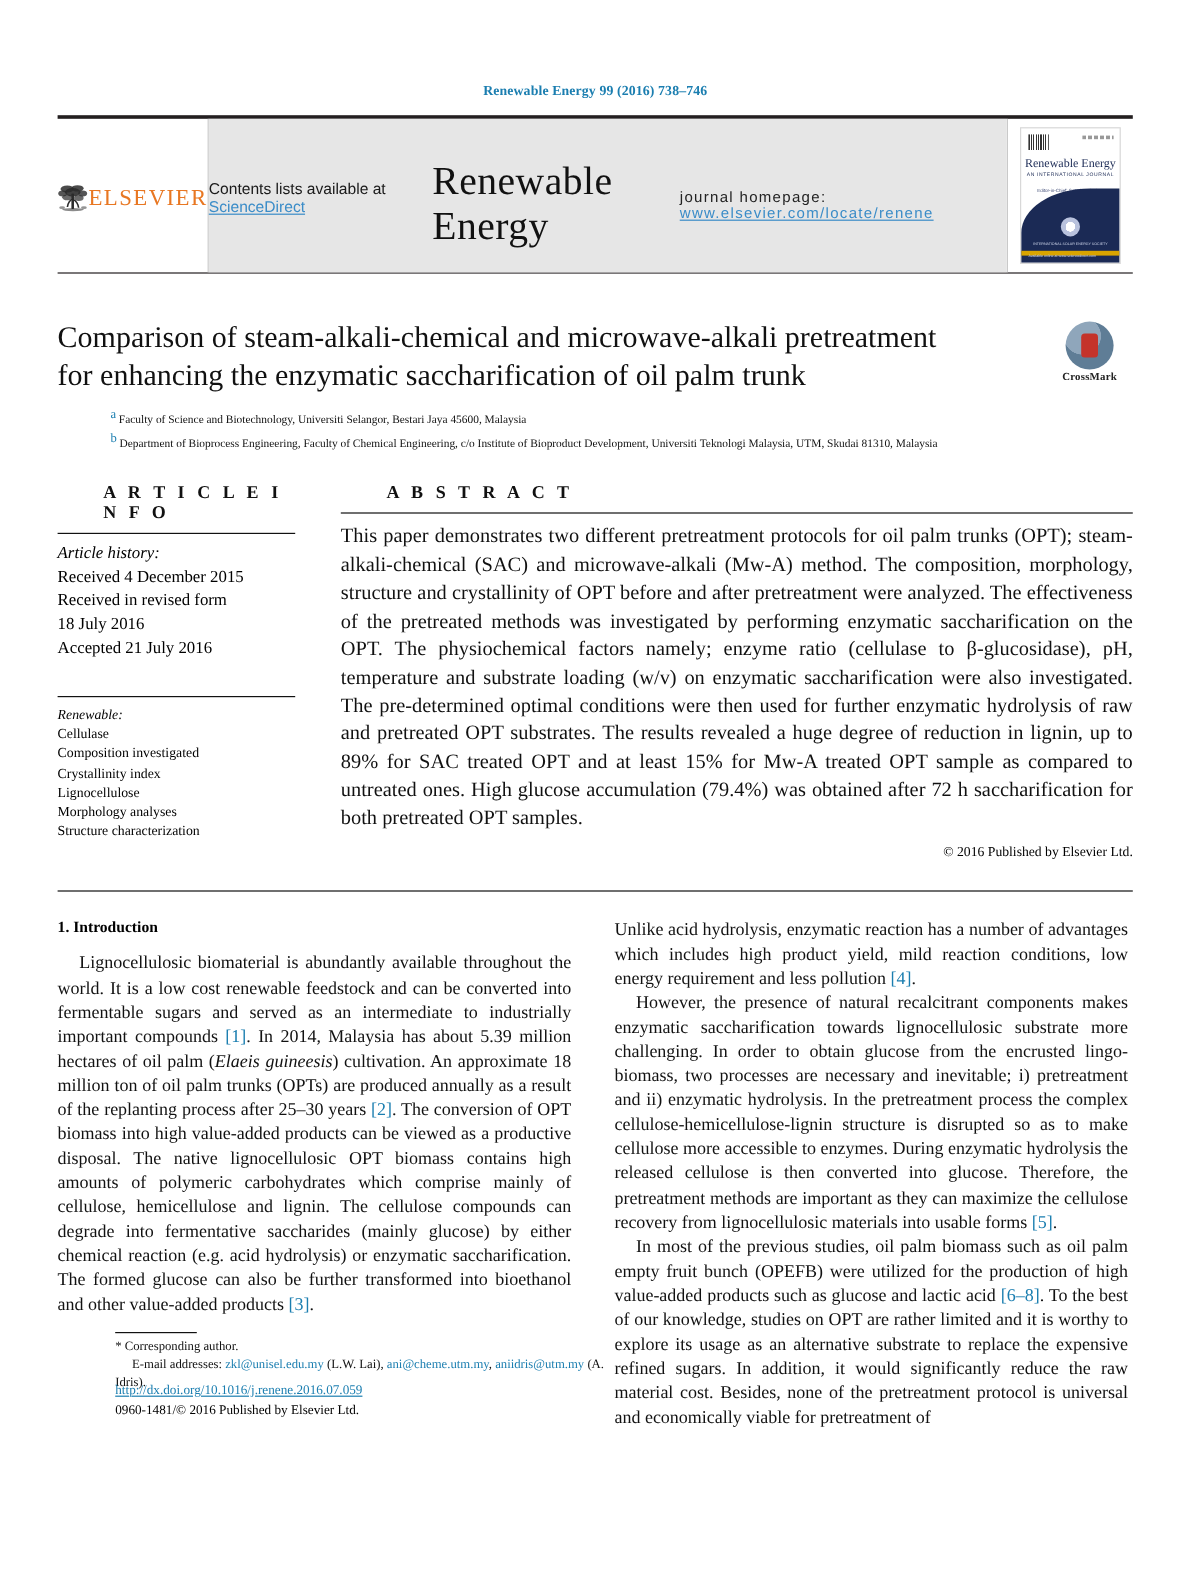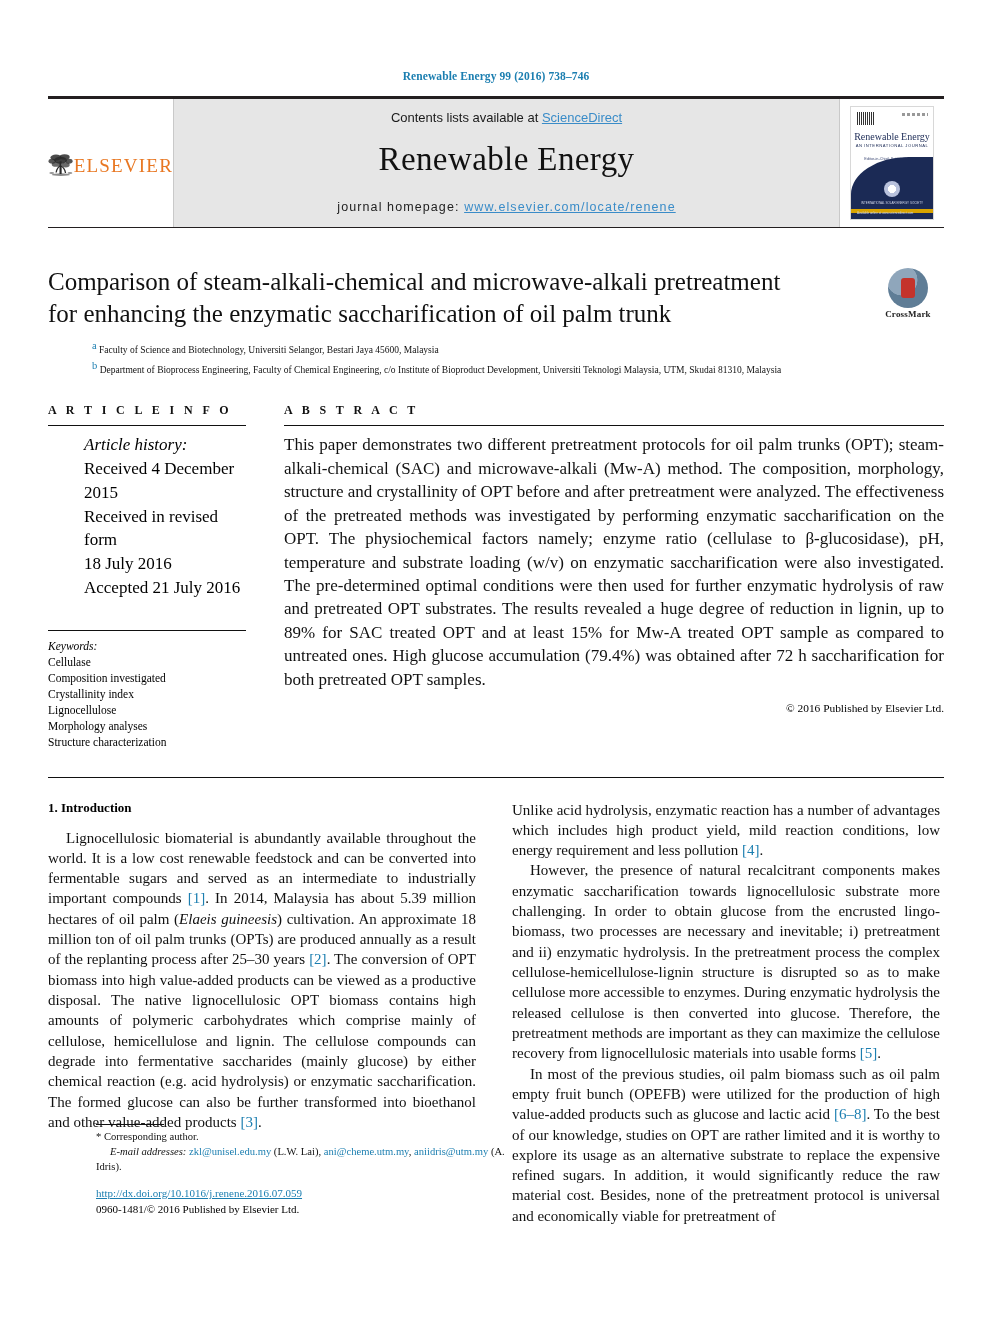--- a/index.html
+++ b/index.html
@@ -63,21 +63,21 @@
     color: #e87722;
     font-size: 19px;
     letter-spacing: 1.2px;
     margin-top: 1px;
     line-height: 1;
   }
   .mast-center {
     flex: 1;
     background: #e6e6e6;
     display: flex;
-    flex-direction: column;
+    flex-direction: row;
     align-items: center;
     justify-content: center;
     position: relative;
   }
   .contents-line {
     font-family: "Liberation Sans", sans-serif;
     font-size: 13px;
     color: #1a1a1a;
     margin-top: 4px;
   }
@@ -219,27 +219,28 @@
     margin: 26px 48px 0 48px;
     display: flex;
     gap: 38px;
     border-top: 0;
   }
   .col-info { width: 198px; flex: none; }
   .col-abs  { flex: 1; }
   .sec-label {
     font-family: "Liberation Serif", serif;
     font-weight: bold;
-    font-size: 12px;
+    font-size: 15px;
     letter-spacing: 3.4px;
     margin-bottom: 7px;
     color: #111;
+    margin-left: 38px;
   }
   .rule { border-top: 1.6px solid #111; margin-bottom: 7px; }
-  .info-group { font-size: 17px; line-height: 1.4; margin-left: 36px; }
+  .info-group { font-size: 14px; line-height: 1.4; }
   .info-group .hd { font-style: italic; }
   .kw-group { margin-top: 30px; font-size: 11.5px; line-height: 1.4; }
   .kw-group .hd { font-style: italic; }
   .abstract-text {
     font-size: 17px;
     line-height: 1.38;
     text-align: justify;
     color: #111;
   }
   .copyline {
@@ -273,34 +274,34 @@
     text-indent: 18px;
     color: #111;
   }
   a.ref, .ref { color: #1b7eb0; text-decoration: none; }
   .link { color: #1b7eb0; text-decoration: none; }
 
   
   .footnote {
     position: absolute;
     left: 48px;
-    bottom: 52px;
+    bottom: 32px;
     width: 428px;
   }
   .footnote .fn-rule {
     border-top: 1px solid #111;
     width: 68px;
     margin-bottom: 4px;
   }
   .footnote .fn-line {
     font-size: 10.6px;
     line-height: 1.42;
     color: #111;
   }
-  .footnote .fn-line .em { font-style: italic; }
+  .footnote .fn-line .em { }
   .doi-block {
     position: absolute;
     left: 48px;
     bottom: 8px;
     width: 440px;
     font-size: 11px;
     line-height: 1.45;
   }
   .doi-block .doi { color: #1b7eb0; }
 </style>
@@ -383,21 +384,21 @@
       <div class="rule"></div>
       <div class="info-group">
         <div class="hd">Article history:</div>
         <div>Received 4 December 2015</div>
         <div>Received in revised form</div>
         <div>18 July 2016</div>
         <div>Accepted 21 July 2016</div>
       </div>
       <div class="rule" style="margin-top:30px"></div>
       <div class="kw-group" style="margin-top:0">
-        <div class="hd">Keywords:</div>
+        <div class="hd">Renewable:</div>
         <div>Cellulase</div>
         <div>Composition investigated</div>
         <div>Crystallinity index</div>
         <div>Lignocellulose</div>
         <div>Morphology analyses</div>
         <div>Structure characterization</div>
       </div>
     </div>
 
     <div class="col-abs">

